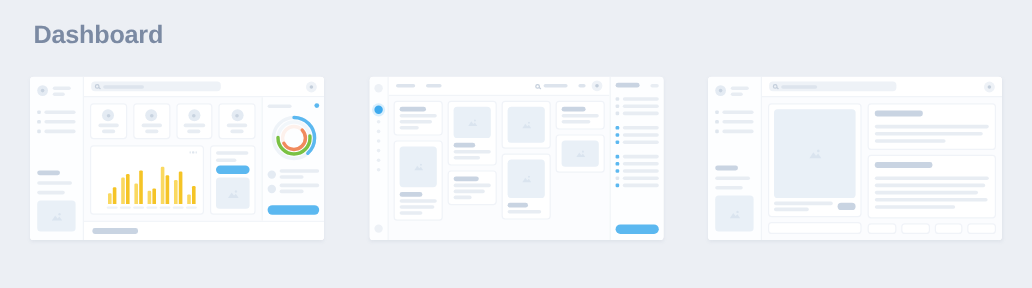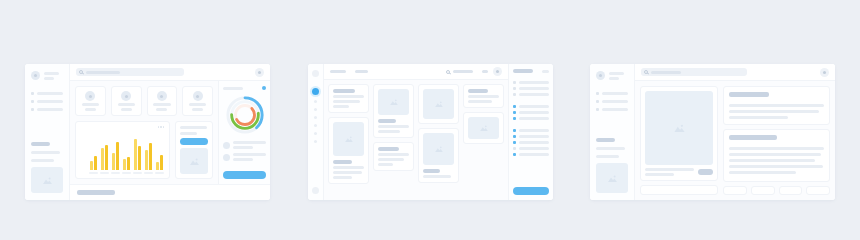--- a/index.html
+++ b/index.html
@@ -109,20 +109,21 @@
   .m3-right { flex: 1 1 auto; display: flex; flex-direction: column; gap: 4px; }
   .m3-block { padding: 5px; display: flex; flex-direction: column; gap: 3px; }
   .m3-tags { display: flex; gap: 4px; }
   .m3-tags > div { flex: 1 1 0; height: 9px; }
 </style>
 </head>
 <body>
 
 <div class="page">
 
+  <div class="page-title">Dashboard</div>
 
   <div class="mock-row">
 
     <div class="mock" id="mock-1">
 
       <div class="sidebar">
         <div class="m1-profile">
           <div class="circ" style="width:9px;height:9px;display:flex;align-items:center;justify-content:center;">
               <i style="width:3px;height:3px;border-radius:50%;background:#c8d3e0;display:block;"></i>
             </div>

